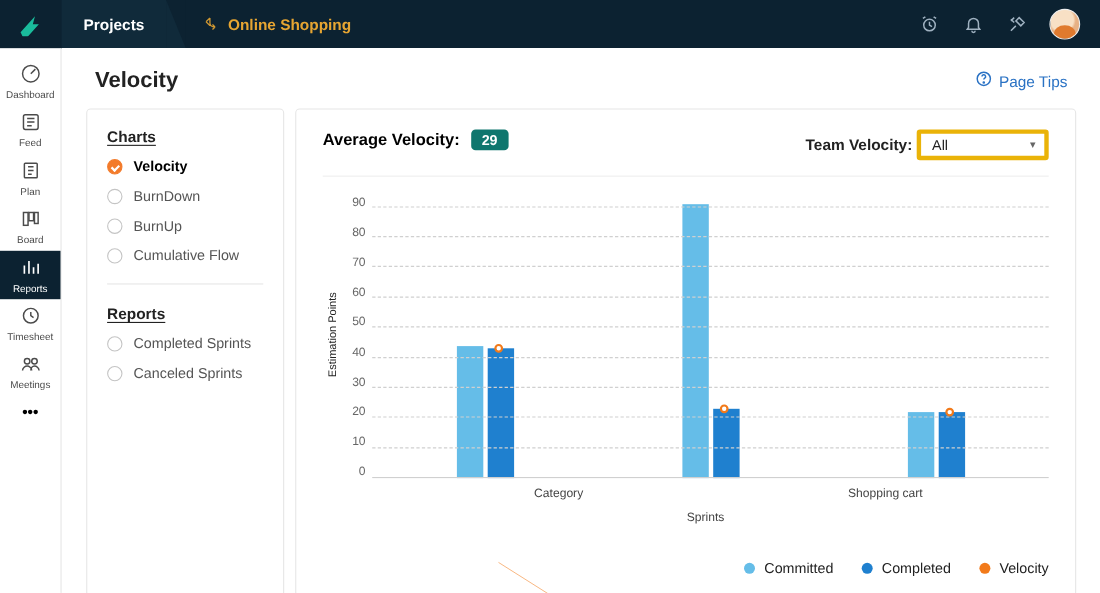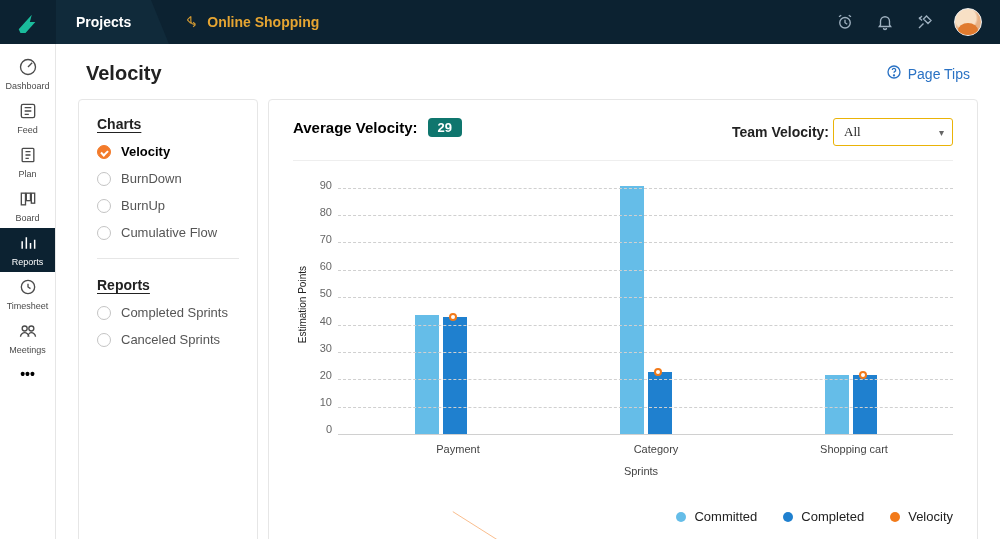--- a/index.html
+++ b/index.html
@@ -105,23 +105,23 @@
   }
   .divider { height:1px; background:#e6e6e6; margin:6px 0 18px 0; }
 
   
   .chart-panel { flex:1; min-width:0; padding:18px 24px 18px 24px; }
   .chart-head { display:flex; align-items:flex-start; justify-content:space-between; border-bottom:1px solid #eee; padding-bottom:14px; margin-bottom:14px; }
   .avg-wrap { display:flex; align-items:center; gap:10px; font-size:15px; color:#000; font-weight:600; }
   .avg-badge { background:#0f766e; color:#fff; border-radius:4px; padding:2px 10px; font-size:13px; font-weight:700; }
   .selector-wrap { display:flex; align-items:center; gap:4px; font-size:14px; color:#222; font-weight:600; }
   .select-box {
-    min-width:120px; height:28px; border:1px solid #eab308; border-radius:3px; background:#fff;
+    min-width:120px; height:28px; border:4px solid #eab308; border-radius:3px; background:#fff;
     display:flex; align-items:center; justify-content:space-between; padding:0 8px 0 10px;
-    font-size:13px; color:#222; font-weight:400; cursor:pointer;font-family:Liberation Serif, serif;
+    font-size:13px; color:#222; font-weight:400; cursor:pointer;
   }
   .chev { font-size:10px; color:#666; }
 
   
   .chart-body {
     width:100%; display:flex; position:relative;
   }
   .y-axis-label {
     writing-mode: vertical-rl; transform: rotate(180deg);
     font-size:10px; color:#222; align-self:center; padding-right:4px;
@@ -388,21 +388,20 @@
             <div class="gridline" style="bottom: 31.5789%;"></div>
             <div class="gridline" style="bottom: 21.0526%;"></div>
             <div class="gridline" style="bottom: 10.5263%;"></div>
             <div class="vel-point" style="left: 18.6667%; bottom: 45.2632%;"></div>
             <div class="vel-point" style="left: 52%; bottom: 24.2105%;"></div>
             <div class="vel-point" style="left: 85.3333%; bottom: 23.1579%;"></div>
           </div>
       </div>
       <div class="x-wrap">
         <div class="x-labels" id="x-labels">
-            <div style="flex: 1 1 0%; text-align: center;">Payment</div>
             <div style="flex: 1 1 0%; text-align: center;">Category</div>
             <div style="flex: 1 1 0%; text-align: center;">Shopping cart</div>
           </div>
         <div class="x-sub">Sprints</div>
       </div>
 
       <div class="legend">
         <div class="legend-item">
           <span class="swatch committed"></span>
           <span>Committed</span>

